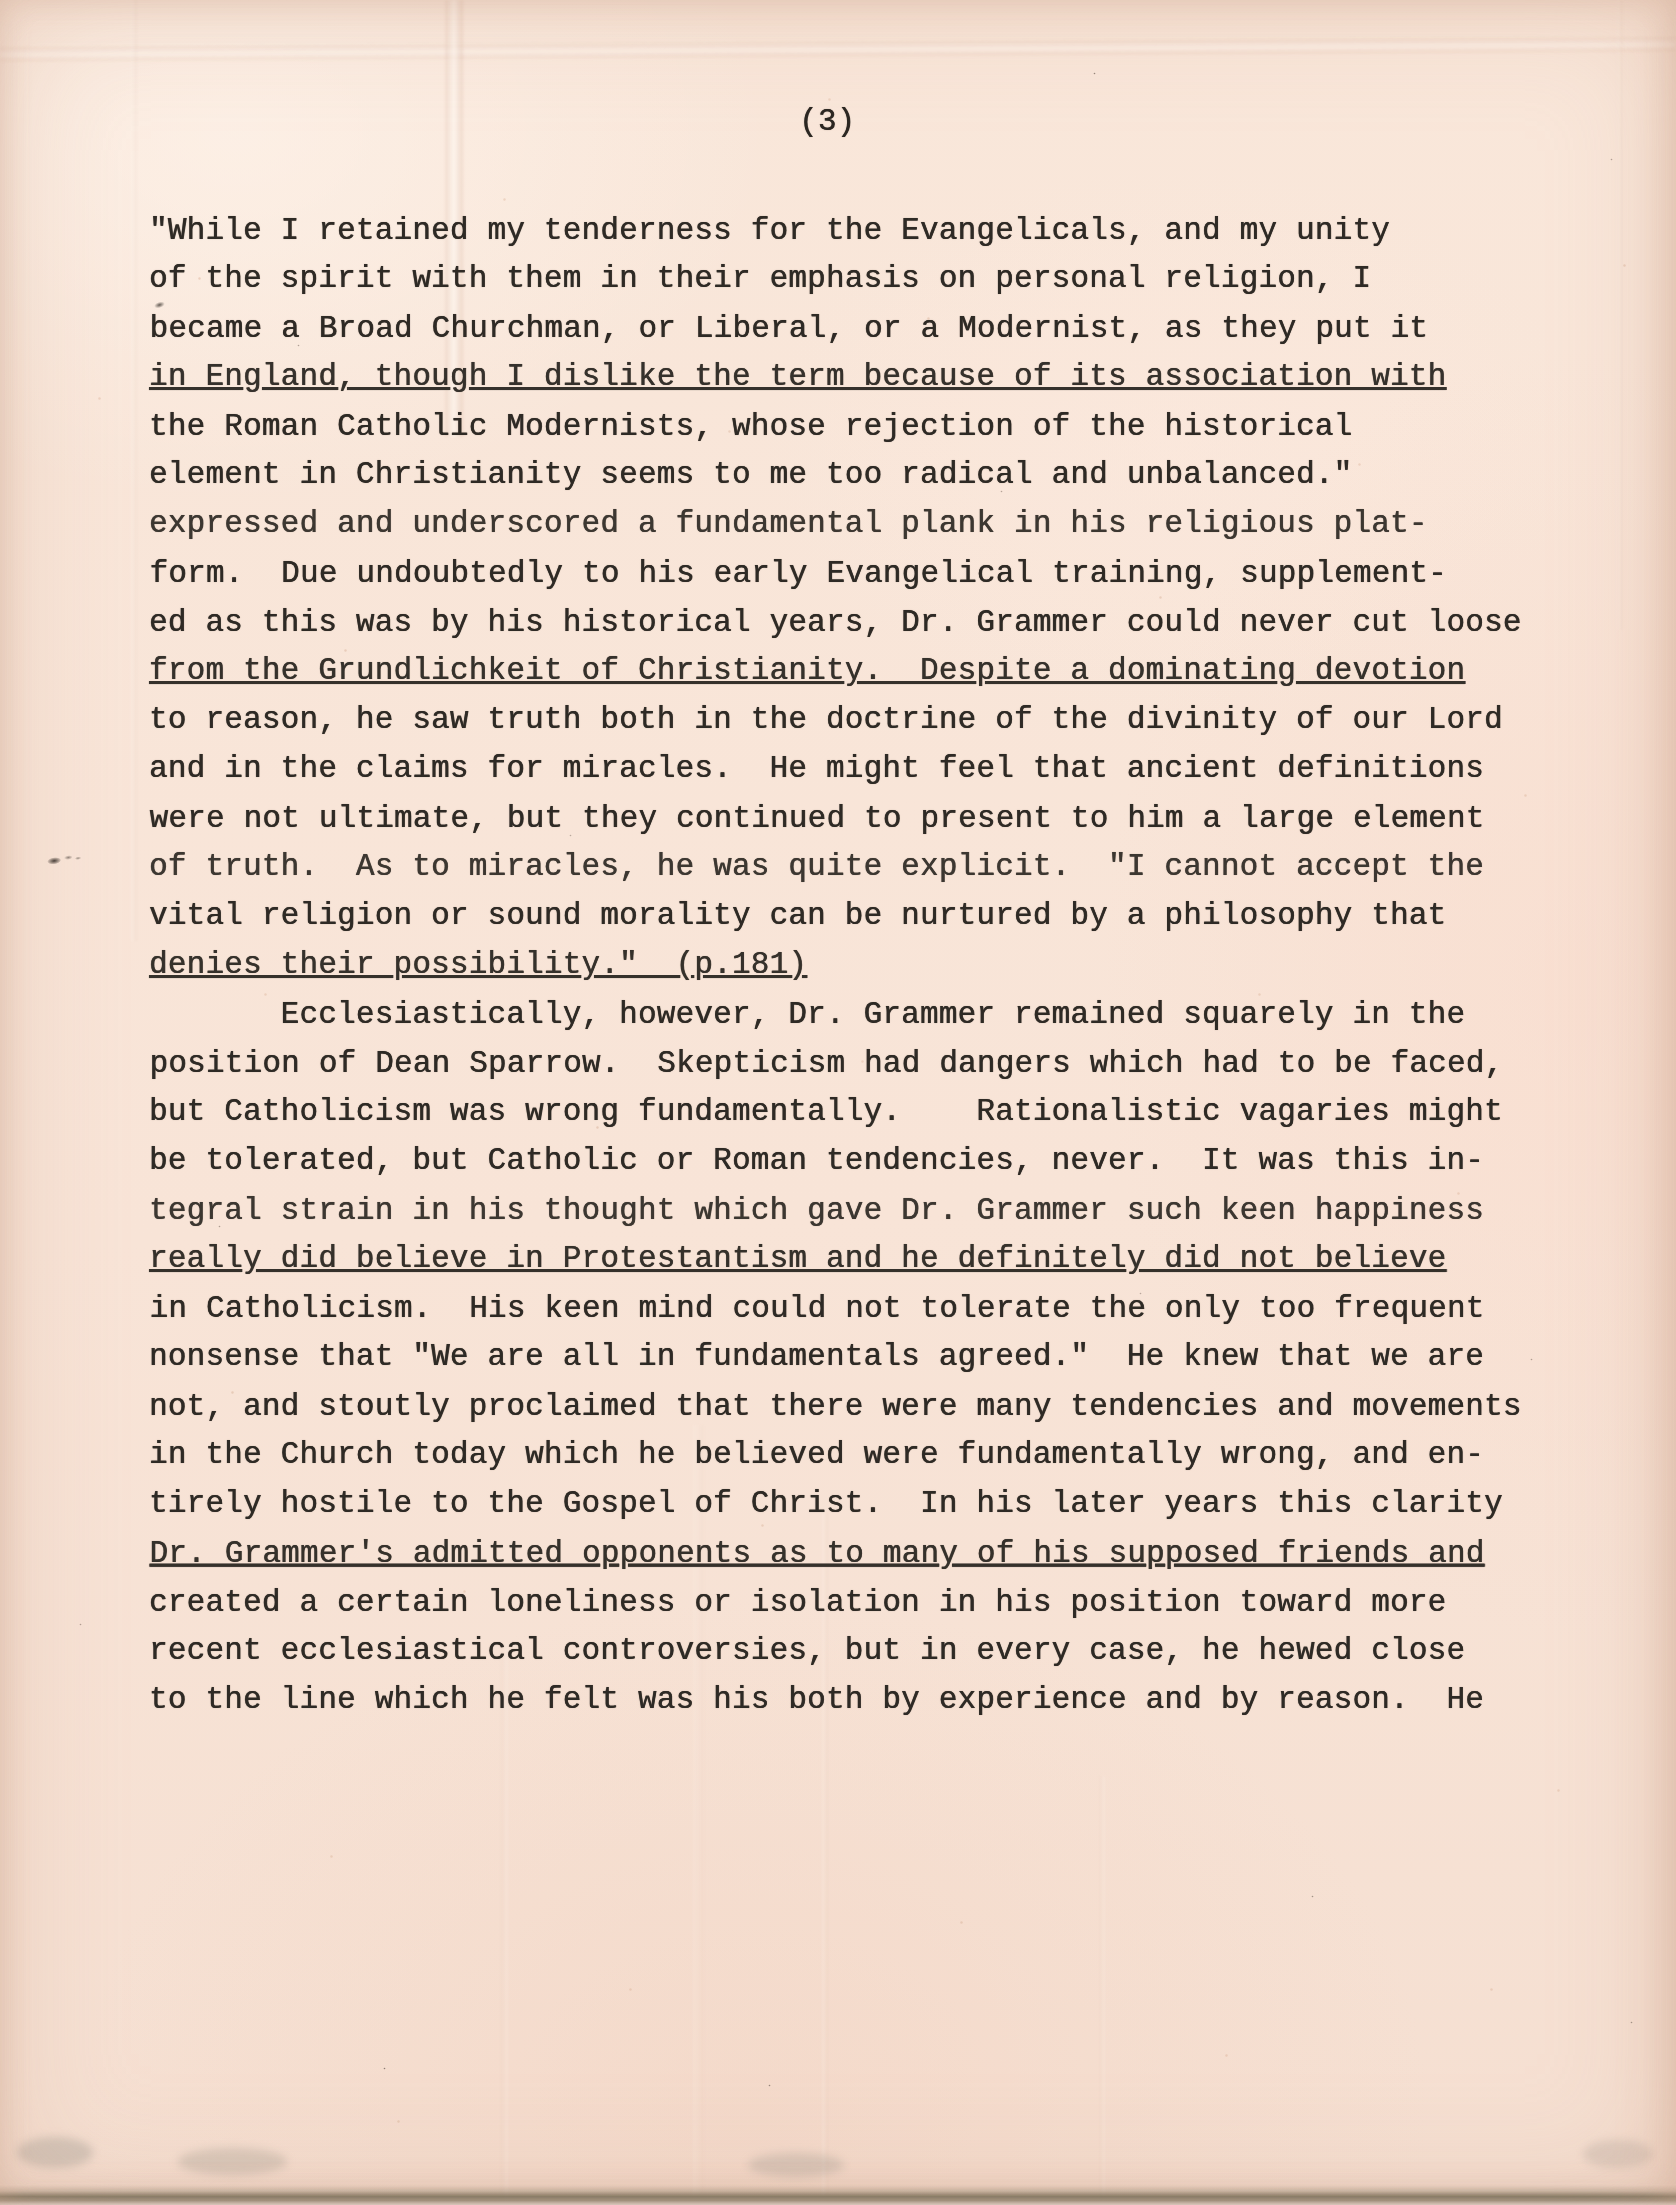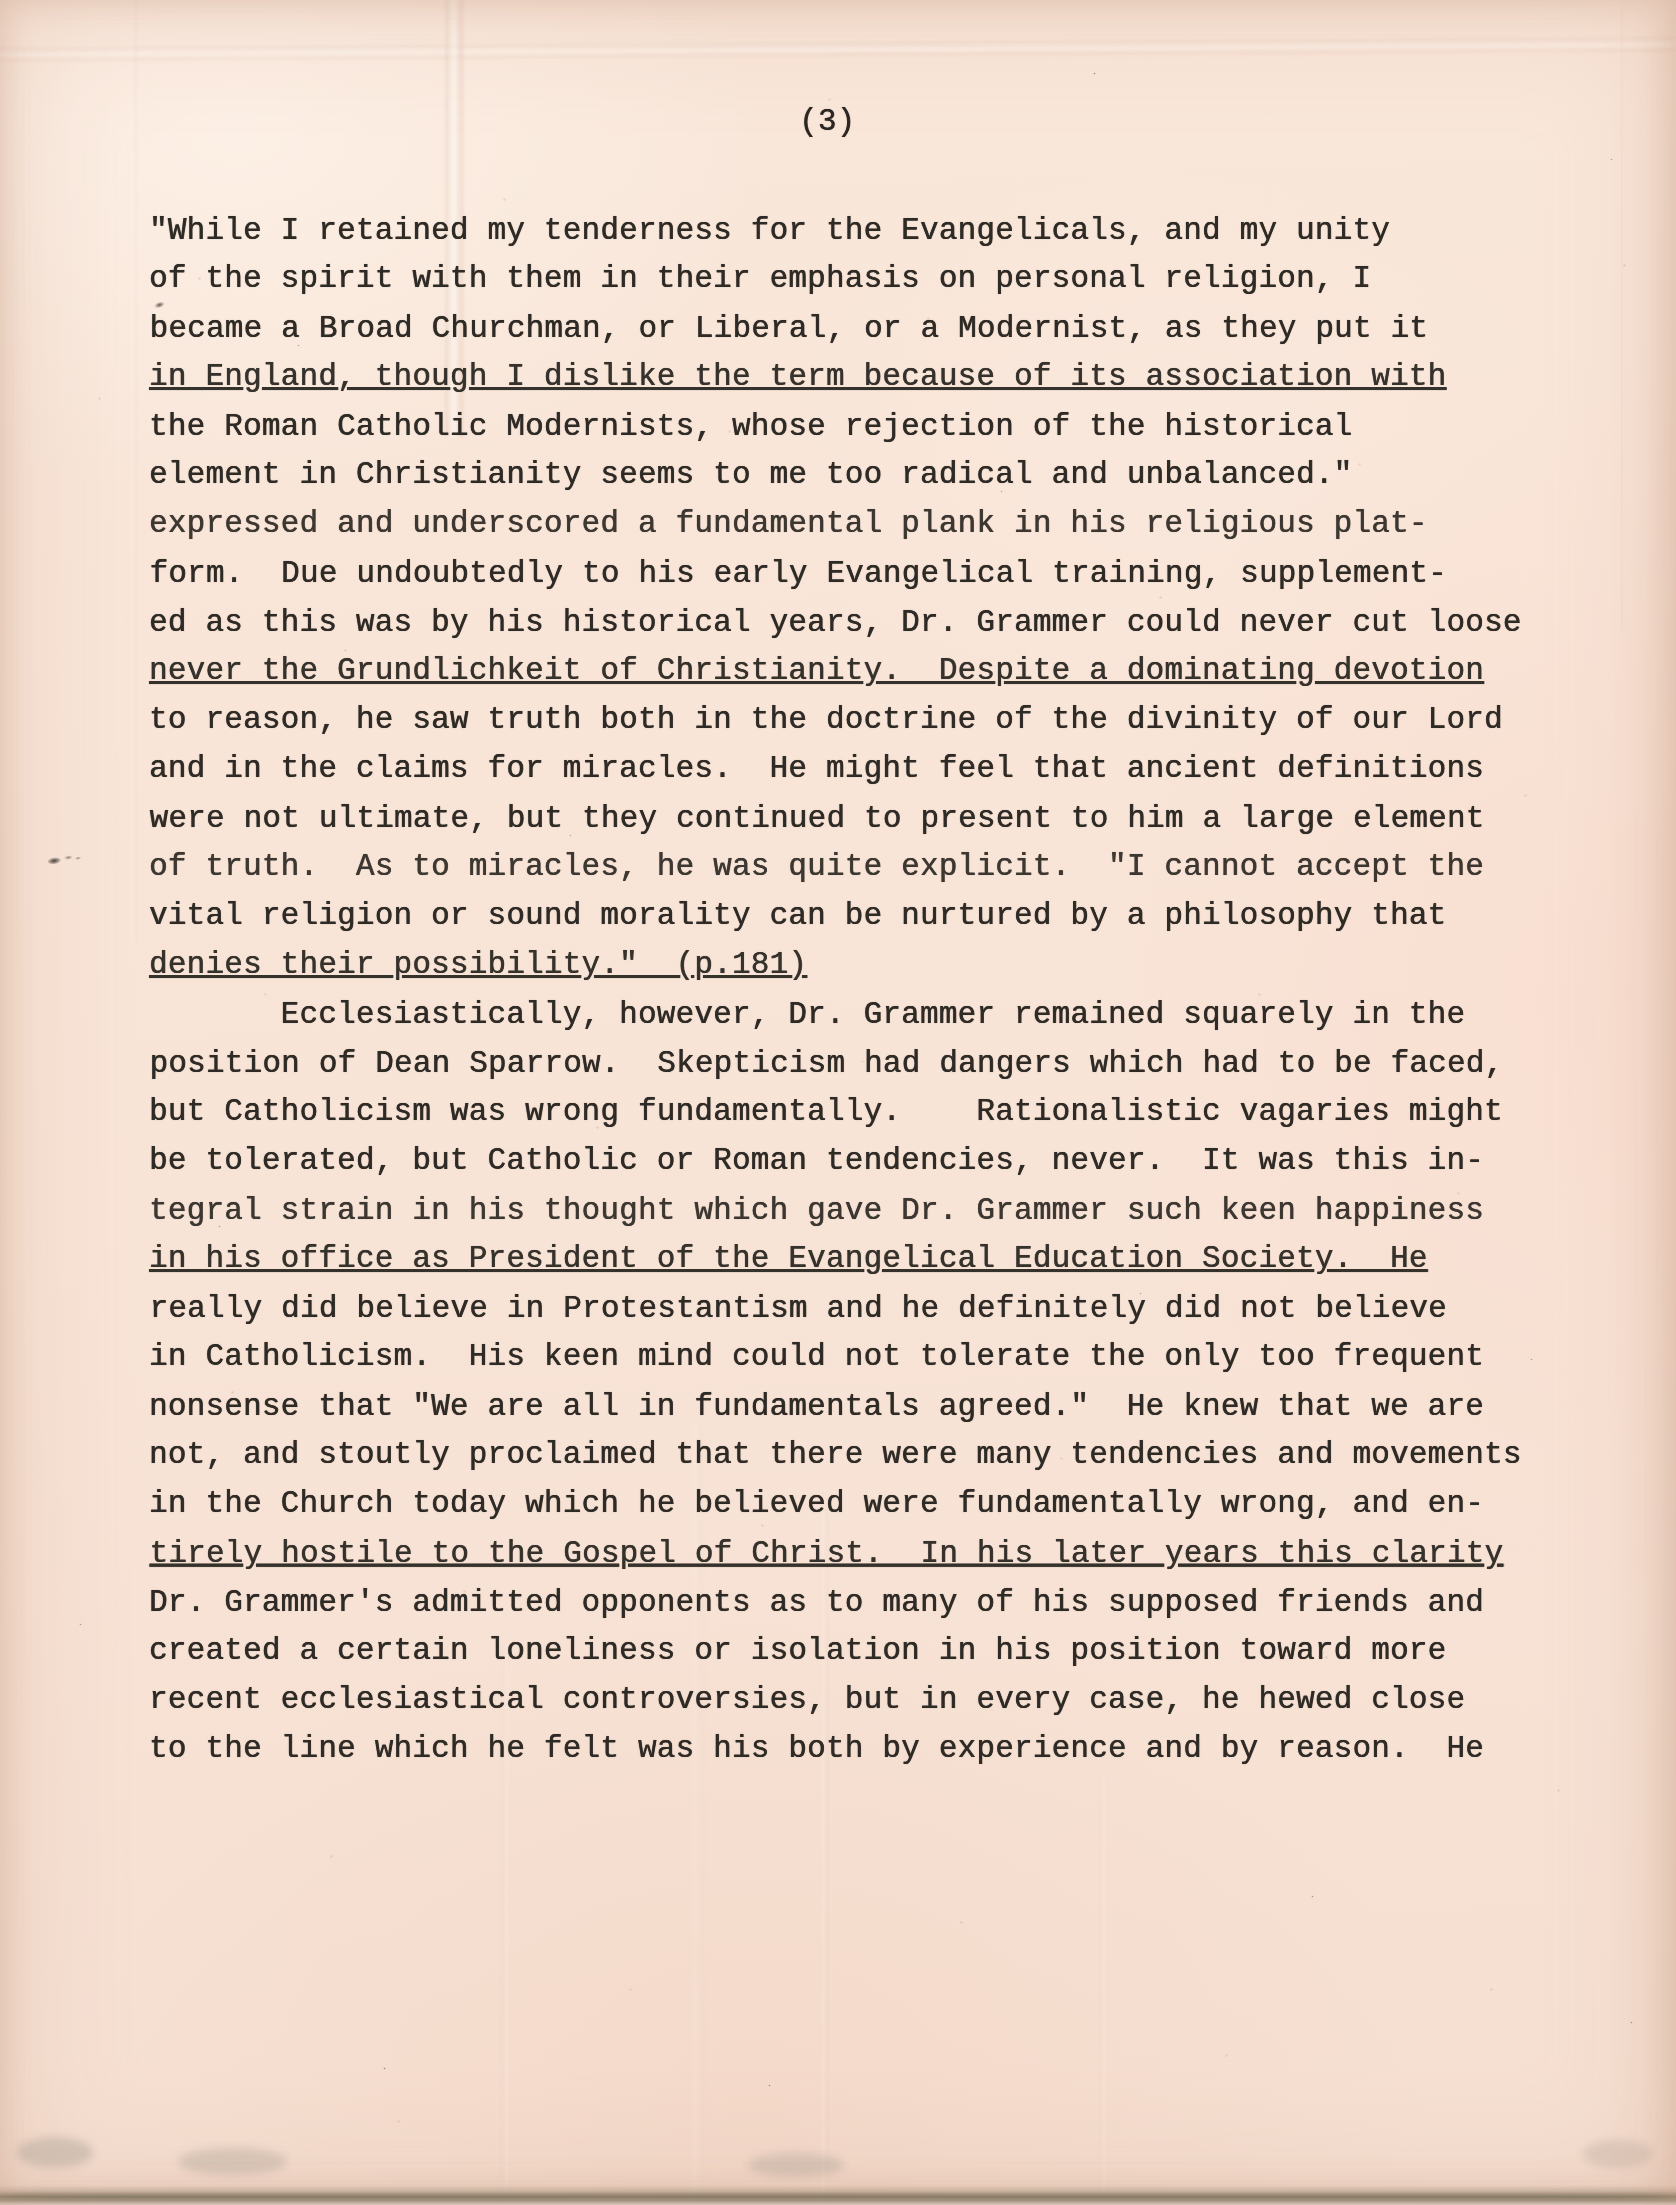--- a/index.html
+++ b/index.html
@@ -200,33 +200,32 @@
   <div class="text-block">
     <div class="line">"While I retained my tenderness for the Evangelicals, and my unity</div>
     <div class="line">of the spirit with them in their emphasis on personal religion, I</div>
     <div class="line">became a Broad Churchman, or Liberal, or a Modernist, as they put it</div>
     <div class="line">in England, though I dislike the term because of its association with</div>
     <div class="line">the Roman Catholic Modernists, whose rejection of the historical</div>
     <div class="line">element in Christianity seems to me too radical and unbalanced."</div>
     <div class="line">expressed and underscored a fundamental plank in his religious plat-</div>
     <div class="line">form.  Due undoubtedly to his early Evangelical training, supplement-</div>
     <div class="line">ed as this was by his historical years, Dr. Grammer could never cut loose</div>
-    <div class="line">never the Grundlichkeit of Christianity.  Despite a dominating devotion</div>
+    <div class="line">from the Grundlichkeit of Christianity.  Despite a dominating devotion</div>
     <div class="line">to reason, he saw truth both in the doctrine of the divinity of our Lord</div>
     <div class="line">and in the claims for miracles.  He might feel that ancient definitions</div>
     <div class="line">were not ultimate, but they continued to present to him a large element</div>
     <div class="line">of truth.  As to miracles, he was quite explicit.  "I cannot accept the</div>
     <div class="line">vital religion or sound morality can be nurtured by a philosophy that</div>
     <div class="line">denies their possibility."  (p.181)</div>
     <div class="line">       Ecclesiastically, however, Dr. Grammer remained squarely in the</div>
     <div class="line">position of Dean Sparrow.  Skepticism had dangers which had to be faced,</div>
     <div class="line">but Catholicism was wrong fundamentally.    Rationalistic vagaries might</div>
     <div class="line">be tolerated, but Catholic or Roman tendencies, never.  It was this in-</div>
     <div class="line">tegral strain in his thought which gave Dr. Grammer such keen happiness</div>
-    <div class="line">in his office as President of the Evangelical Education Society.  He</div>
     <div class="line">really did believe in Protestantism and he definitely did not believe</div>
     <div class="line">in Catholicism.  His keen mind could not tolerate the only too frequent</div>
     <div class="line">nonsense that "We are all in fundamentals agreed."  He knew that we are</div>
     <div class="line">not, and stoutly proclaimed that there were many tendencies and movements</div>
     <div class="line">in the Church today which he believed were fundamentally wrong, and en-</div>
     <div class="line">tirely hostile to the Gospel of Christ.  In his later years this clarity</div>
     <div class="line">Dr. Grammer's admitted opponents as to many of his supposed friends and</div>
     <div class="line">created a certain loneliness or isolation in his position toward more</div>
     <div class="line">recent ecclesiastical controversies, but in every case, he hewed close</div>
     <div class="line">to the line which he felt was his both by experience and by reason.  He</div>

